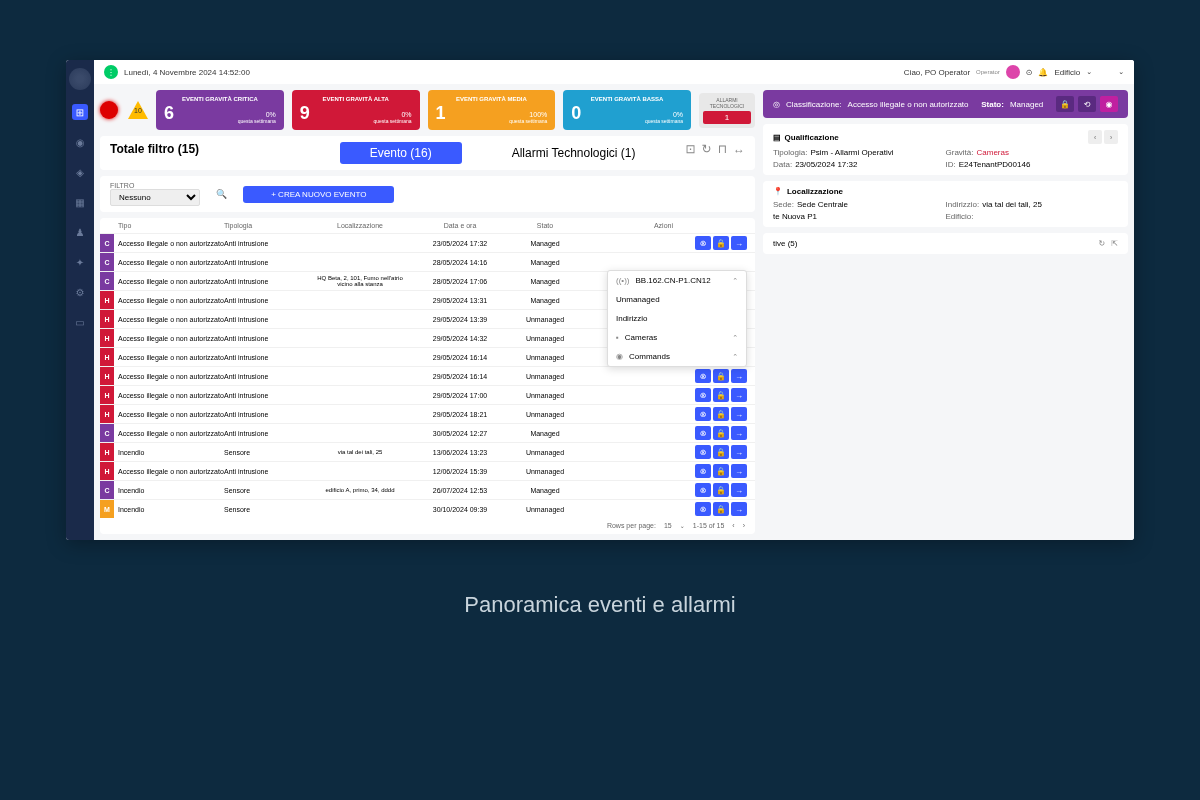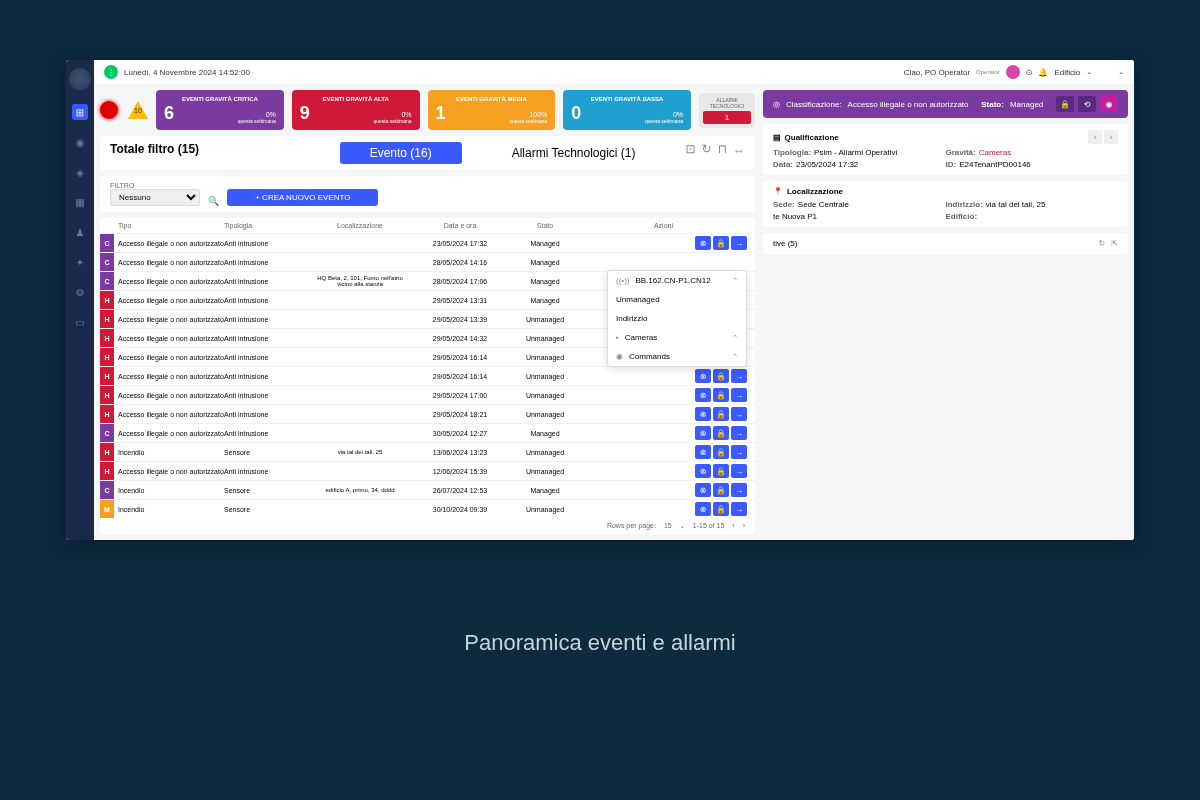--- a/index.html
+++ b/index.html
@@ -28,21 +28,21 @@
 .card-pct{font-size:7px;text-align:right}
 .card-pct small{font-size:5px;display:block}
 .c-purple{background:#7a3aa0}.c-red{background:#d01838}.c-orange{background:#f5a020}.c-blue{background:#20a0d0}
 .card-tech{width:56px;background:#e8e8e8;border-radius:4px;padding:4px;text-align:center;font-size:5px;color:#666}
 .card-tech .tb{background:#d01838;color:#fff;margin-top:2px;padding:2px;font-size:8px;border-radius:2px}
 .bar{background:#fff;border-radius:4px;padding:6px 10px;display:flex;gap:20px;font-size:12px}
 .bar .title{font-weight:bold}
 .bar .tab{padding:4px 30px;border-radius:3px;cursor:pointer}
 .bar .tab.active{background:#3a5aff;color:#fff}
 .bar .icons{margin-left:auto;display:flex;gap:6px;color:#888}
-.filterbar{background:#fff;border-radius:4px;padding:6px 10px;display:flex;align-items:flex-end;gap:8px}
+.filterbar{background:#fff;border-radius:4px;padding:6px 10px;display:flex;align-items:center;gap:16px}
 .filterbar label{font-size:7px;color:#666}
 .filterbar select,.filterbar input{font-size:8px;padding:2px 4px;border:1px solid #ddd;border-radius:2px}
 .filterbar input{flex:1}
 .btn-new{background:#3a5aff;color:#fff;padding:4px 28px;border-radius:3px;font-size:8px;border:none;cursor:pointer}
 .table{background:#fff;border-radius:4px;flex:1;display:flex;flex-direction:column;font-size:7px;overflow:hidden;position:relative}
 .table .hdr{display:flex;padding:4px 0;color:#666;font-weight:normal}
 .table .row{display:flex;align-items:center;height:19px;border-top:1px solid #f0f0f0}
 .sev{width:14px;height:100%;color:#fff;display:flex;align-items:center;justify-content:center;font-size:7px;font-weight:bold}
 .sev-C{background:#7a3aa0}.sev-H{background:#d01838}.sev-M{background:#f5a020}
 .col-tipo{width:110px;padding-left:4px}.col-tipol{width:86px}.col-loc{width:100px;text-align:center}.col-data{width:100px;text-align:center}.col-stato{width:70px;text-align:center}.col-az{flex:1;display:flex;justify-content:flex-end;padding-right:8px;gap:2px}
@@ -52,24 +52,24 @@
 .popup .pr{padding:5px 8px;display:flex;align-items:center;gap:6px;cursor:pointer}
 .popup .caret{margin-left:auto;font-size:7px;color:#888}
 .panel{background:#fff;border-radius:4px;padding:6px 10px;font-size:8px}
 .panel-hdr{background:#7a3aa0;color:#fff;border-radius:4px;padding:6px 10px;display:flex;align-items:center;gap:6px;font-size:8px}
 .panel-hdr .end{margin-left:auto;display:flex;gap:4px}
 .hbtn{width:18px;height:16px;background:#5a2a80;border-radius:2px;display:flex;align-items:center;justify-content:center;cursor:pointer}
 .hbtn.pink{background:#c020a0}
 .panel .ptitle{font-weight:bold;margin-bottom:4px;display:flex;align-items:center;gap:4px}
 .panel .prow{display:flex;margin-top:3px}
 .panel .prow>div{flex:1}
-.panel .lbl{color:#666;font-weight:bold;margin-right:3px}
+.panel .lbl{color:#666;font-weight:normal;margin-right:3px}
 .panel .navarr{margin-left:auto;display:flex;gap:2px}
 .panel .navarr span{width:14px;height:14px;background:#eee;border-radius:2px;display:flex;align-items:center;justify-content:center;font-size:8px;color:#999}
-.caption{color:#c8d4dc;font-size:22px;margin-top:90px;font-weight:300}
+.caption{color:#c8d4dc;font-size:22px;margin-top:52px;font-weight:300}
 </style>
 </head>
 <body>
 
 <div class="app">
   <div class="sidebar">
     <div class="logo"></div>
     <div class="item active">⊞</div>
     <div class="item">◉</div>
     <div class="item">◈</div>

